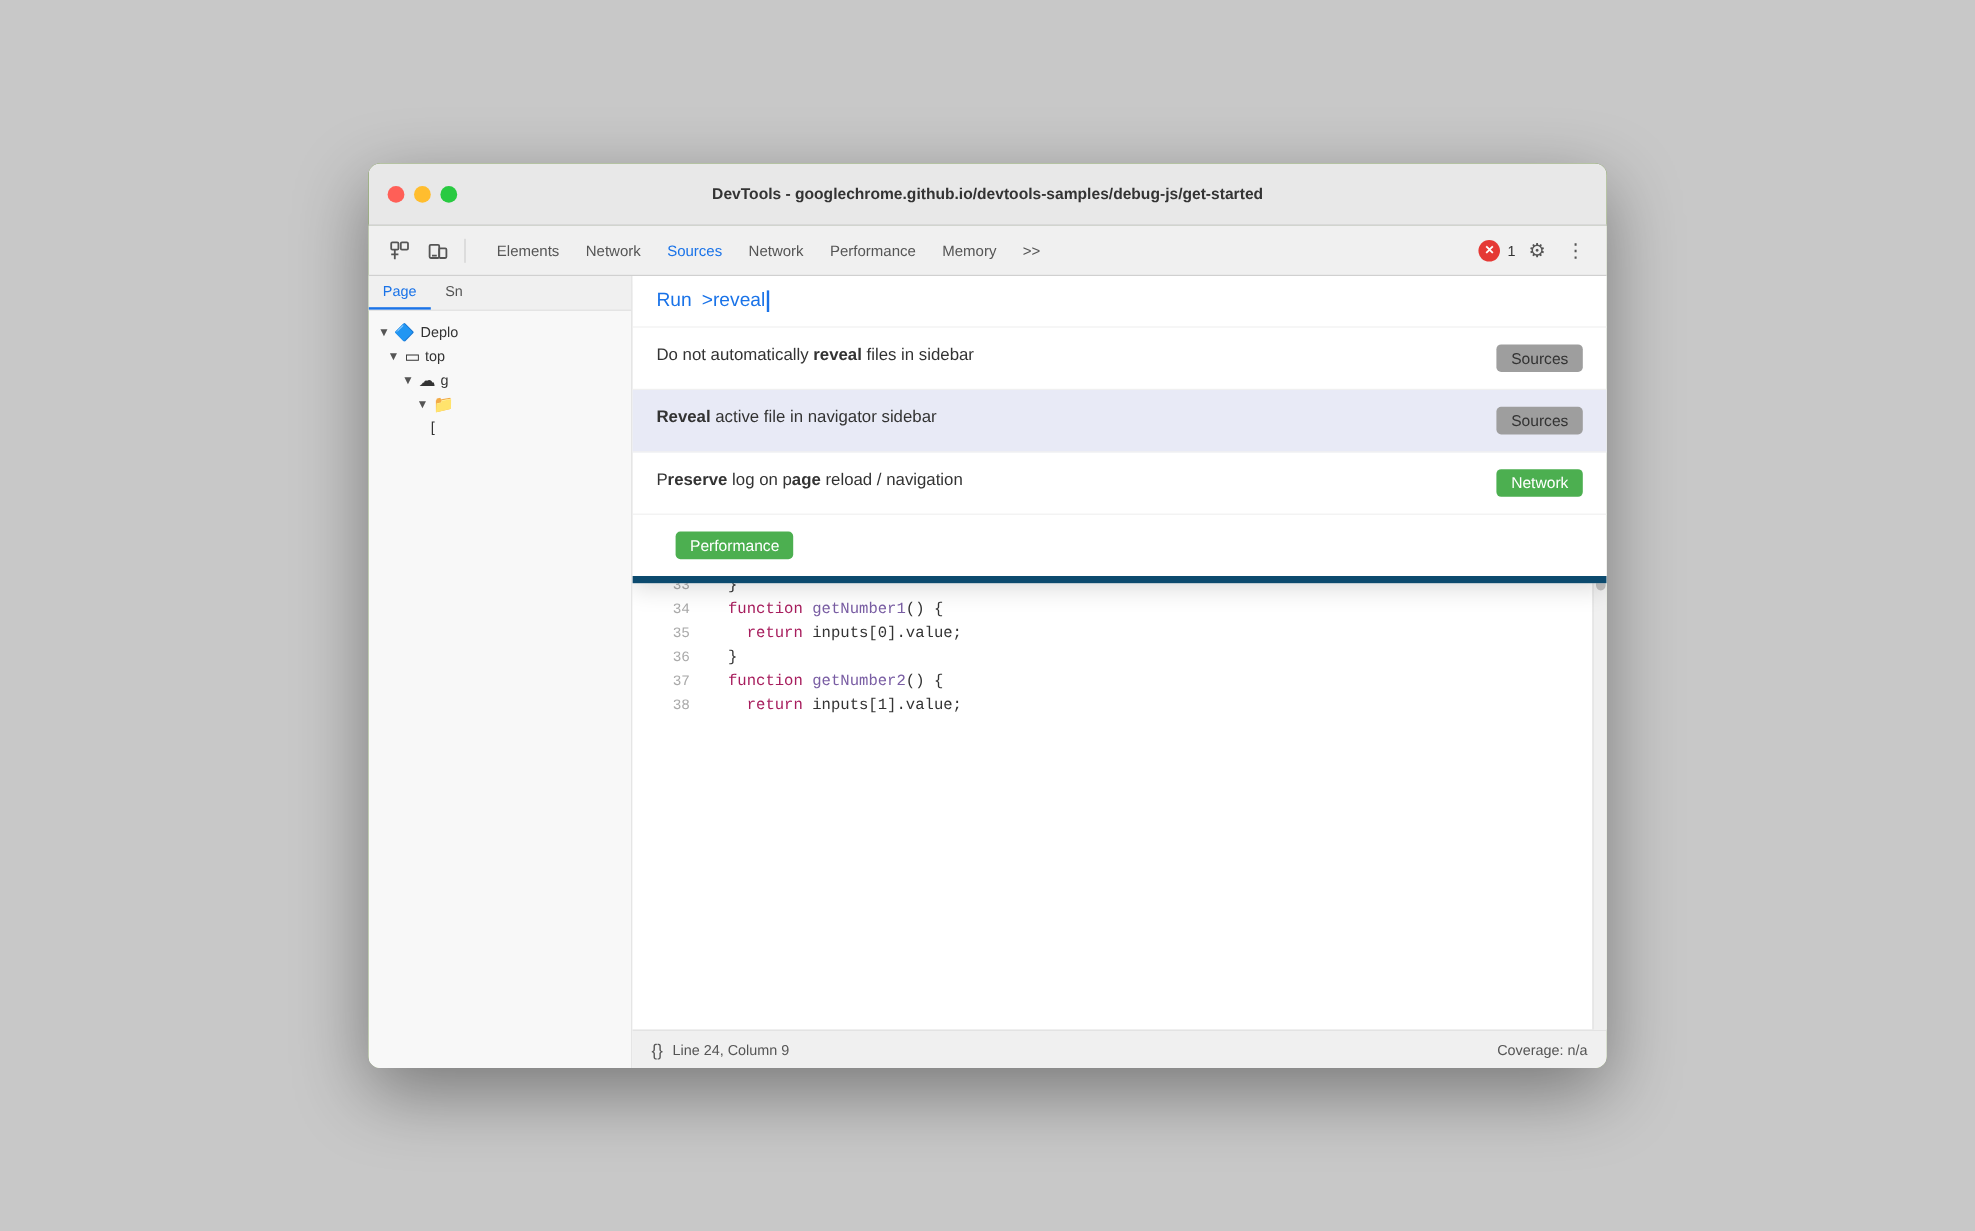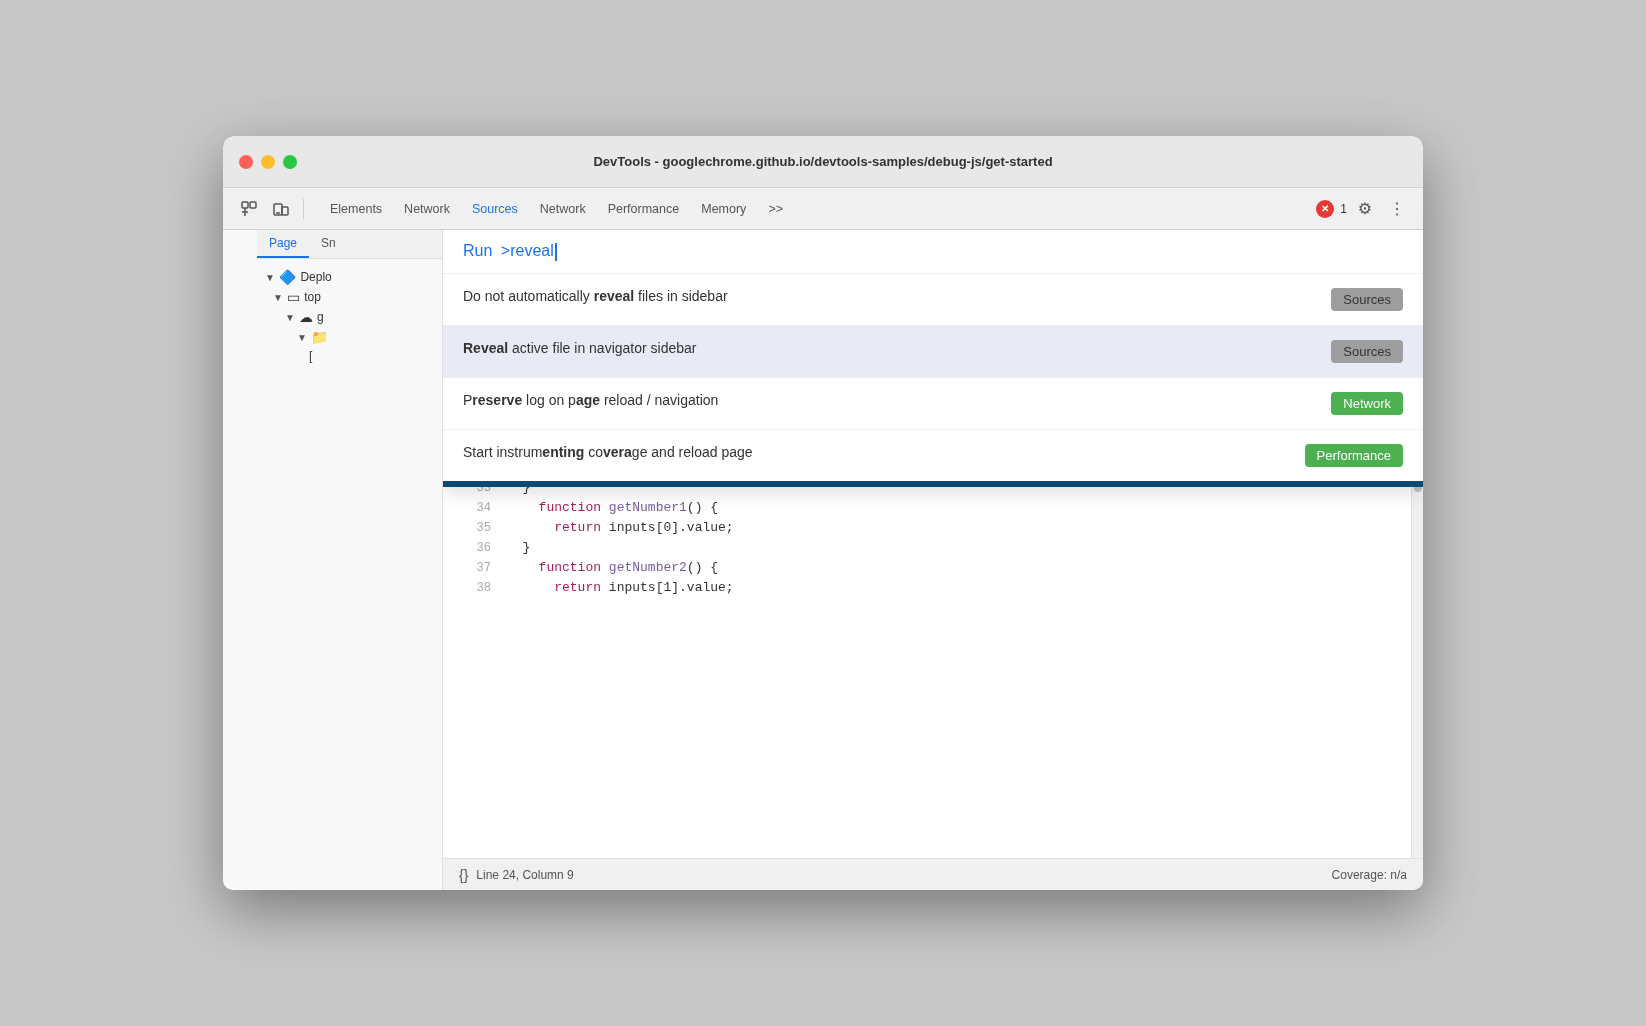--- a/index.html
+++ b/index.html
@@ -6,21 +6,21 @@
     body {
       background: #c8c8c8;
       display: flex;
       justify-content: center;
       align-items: center;
       min-height: 100vh;
       font-family: -apple-system, BlinkMacSystemFont, 'Helvetica Neue', Arial, sans-serif;
     }
 
     .window {
-      width: 1200px;
+      width: 1032px;
       background: #4d7c0f;
       border-radius: 10px;
       box-shadow: 0 20px 60px rgba(0,0,0,0.4);
       overflow: hidden;
     }
 
     
     .titlebar {
       background: #e8e8e8;
       height: 52px;
@@ -127,21 +127,20 @@
       position: relative;
     }
 
     
     .sidebar {
       width: 220px;
       background: #f8f8f8;
       border-right: 1px solid #e0e0e0;
       overflow: hidden;
       flex-shrink: 0;
-      padding-left: 34px;
     }
     .sidebar-tabs {
       display: flex;
       border-bottom: 1px solid #e0e0e0;
       background: #f0f0f0;
     }
     .sidebar-tab {
       padding: 6px 12px;
       font-size: 12px;
       cursor: pointer;
@@ -267,21 +266,21 @@
     }
     .line-number {
       color: #aaa;
       width: 36px;
       text-align: right;
       margin-right: 16px;
       user-select: none;
       font-size: 12px;
     }
     .line-content { color: #333; }
-    .kw { color: #a71d5d; margin-left: 16px; }
+    .kw { color: #a71d5d; }
     .fn { color: #795da3; }
     .str { color: #183691; }
     .var-red { color: #c00; }
 
     
     .status-bar {
       height: 32px;
       background: #f0f0f0;
       border-top: 1px solid #e0e0e0;
       display: flex;
@@ -426,23 +425,20 @@
           </div>
 
           <div class="command-result">
             <span class="command-result-text">
               P<strong>reserve</strong> log on p<strong>age</strong> reload / navigation
             </span>
             <span class="command-badge badge-green">Network</span>
           </div>
 
           <div class="command-result">
-            <span class="command-result-text">
-              Start instrum<strong>enting</strong> co<strong>vera</strong>ge and reload page
-            </span>
             <span class="command-badge badge-green">Performance</span>
           </div>
         </div>
 
         <div class="code-editor">
           <div class="code-line">
             <span class="line-number">32</span>
             <span class="line-content">
               &nbsp;&nbsp;&nbsp;&nbsp;<span class="var-red">labelTextContent</span> = addend1 + <span class="str">' + '</span> + addend2 + <span class="str">' = '</span> + s
             </span>

